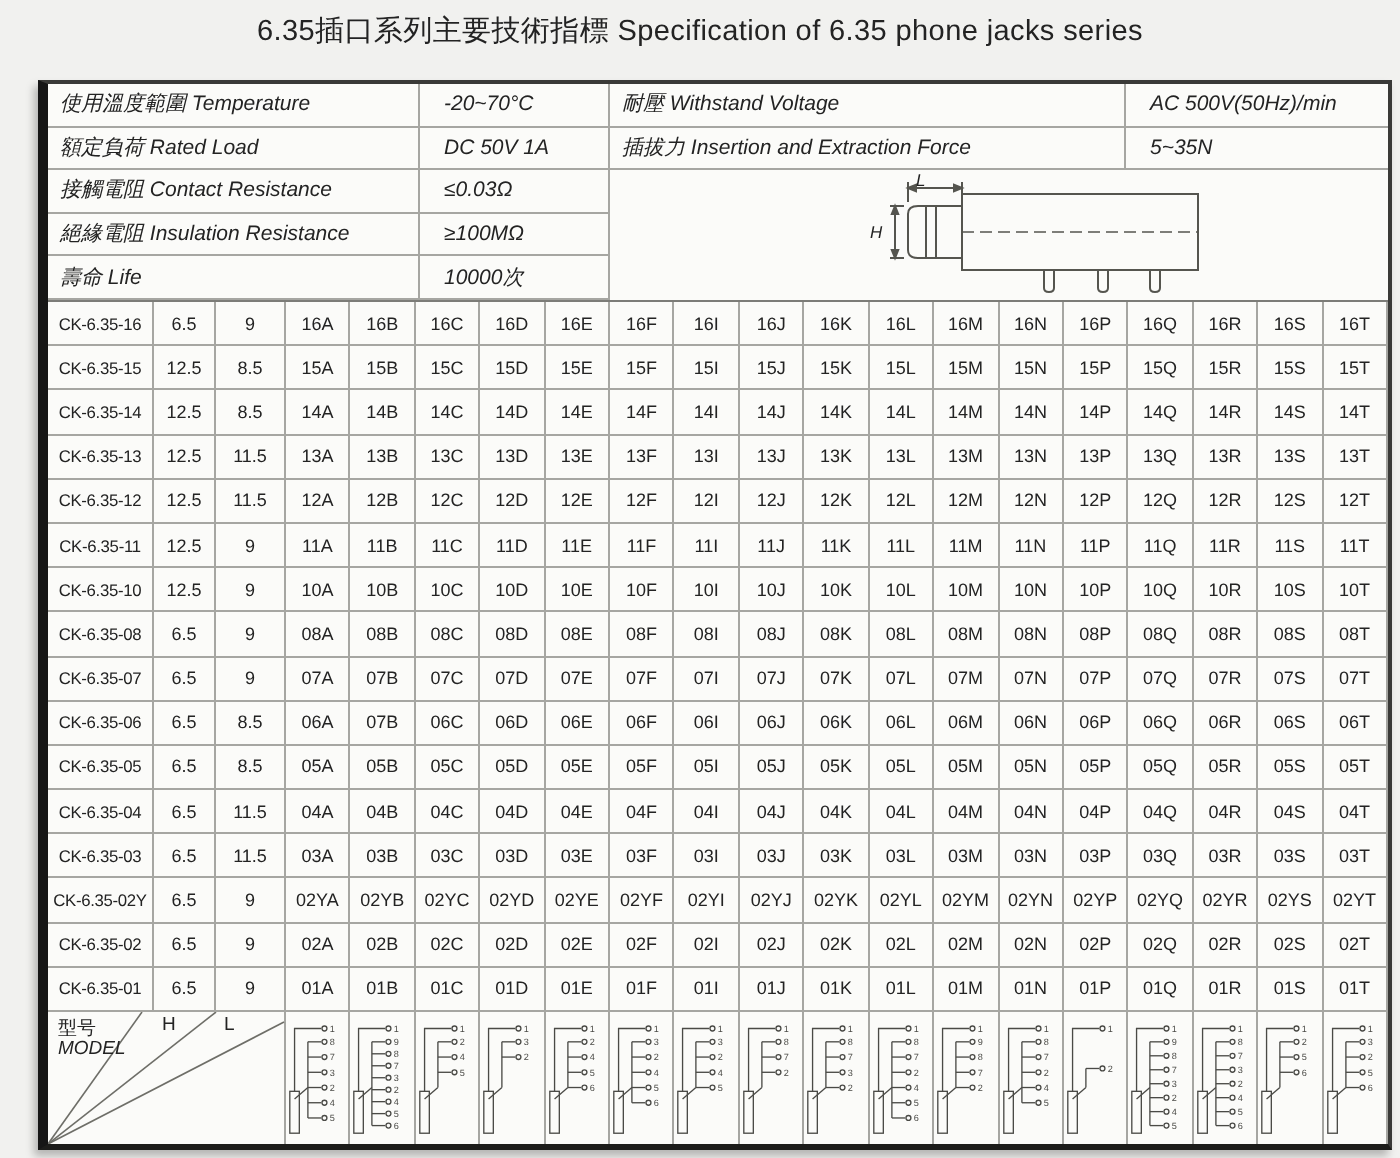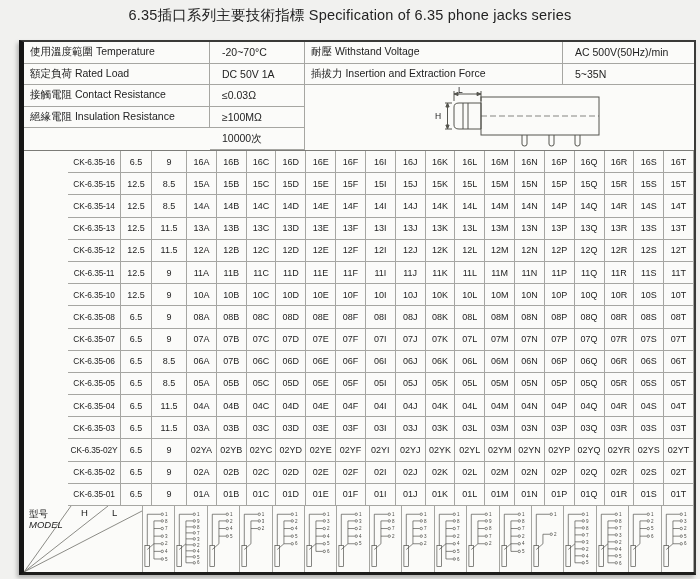--- a/index.html
+++ b/index.html
@@ -27,34 +27,34 @@
   .spec{
     display:grid;height:108px;
     grid-template-columns:186px 95px 258px 1fr;
     grid-template-rows:repeat(5,1fr);
     font-size:10.5px;
   }
   .spec-cell{
     border-right:1px solid var(--line-light,#a6a6a2);
     border-bottom:1px solid var(--line-light,#a6a6a2);
     display:flex;align-items:center;padding:0 6px;
-    white-space:nowrap;overflow:hidden;
+    white-space:nowrap;overflow:hidden;font-style:italic;
   }
   .spec-cell.value{padding-left:12px;}
   .drawing-cell{
     grid-column:3/5;grid-row:3/6;border-right:none;border-bottom:none;
     position:relative;
   }
   .jack-svg{position:absolute;left:140px;top:4px;}
   .dim-top{position:absolute;left:153px;top:0px;font-size:8.5px;}
   .dim-left{position:absolute;left:130px;top:26px;font-size:8.5px;}
   
   :root{--cols:53px 31px 35px repeat(17,1fr);}
   .parts-body{border-top:1px solid var(--line-mid,#7c7c78);}
-  .prow{display:grid;grid-template-columns:var(--cols);height:22.2px;margin-left:44px;}
+  .prow{display:grid;grid-template-columns:var(--cols);height:22.2px;}
   .pcell{
     border-right:1px solid var(--line-light,#a6a6a2);
     border-bottom:1px solid var(--line-light,#a6a6a2);
     display:flex;align-items:center;justify-content:center;
     font-size:9px;white-space:nowrap;overflow:hidden;
   }
   .pcell.model{font-size:8.4px;letter-spacing:-.15px;}
   
   .circuit-row{display:grid;grid-template-columns:var(--cols);height:66px;}
   .corner-cell{
@@ -91,20 +91,21 @@
     <div class="spec-cell value" style="grid-column:2;grid-row:2">DC 50V 1A</div>
     <div class="spec-cell" style="grid-column:3;grid-row:2">插拔力 Insertion and Extraction Force</div>
     <div class="spec-cell value" style="grid-column:4;grid-row:2;border-right:none">5~35N</div>
 
     <div class="spec-cell" style="grid-column:1;grid-row:3">接觸電阻 Contact Resistance</div>
     <div class="spec-cell value" style="grid-column:2;grid-row:3">≤0.03Ω</div>
 
     <div class="spec-cell" style="grid-column:1;grid-row:4">絕緣電阻 Insulation Resistance</div>
     <div class="spec-cell value" style="grid-column:2;grid-row:4">≥100MΩ</div>
 
+    <div class="spec-cell" style="grid-column:1;grid-row:5">壽命 Life</div>
     <div class="spec-cell value" style="grid-column:2;grid-row:5">10000次</div>
 
     <div class="spec-cell drawing-cell">
       <svg class="jack-svg" width="175" height="60" viewBox="0 0 175 60">
         <g stroke="#55554f" stroke-width="1" fill="none">
 
           <path d="M36,14 H14 Q9,14 9,18 V36 Q9,40 14,40 H36 Z"></path>
           <line x1="18" y1="14" x2="18" y2="40"></line>
           <line x1="23" y1="14" x2="23" y2="40"></line>
 

